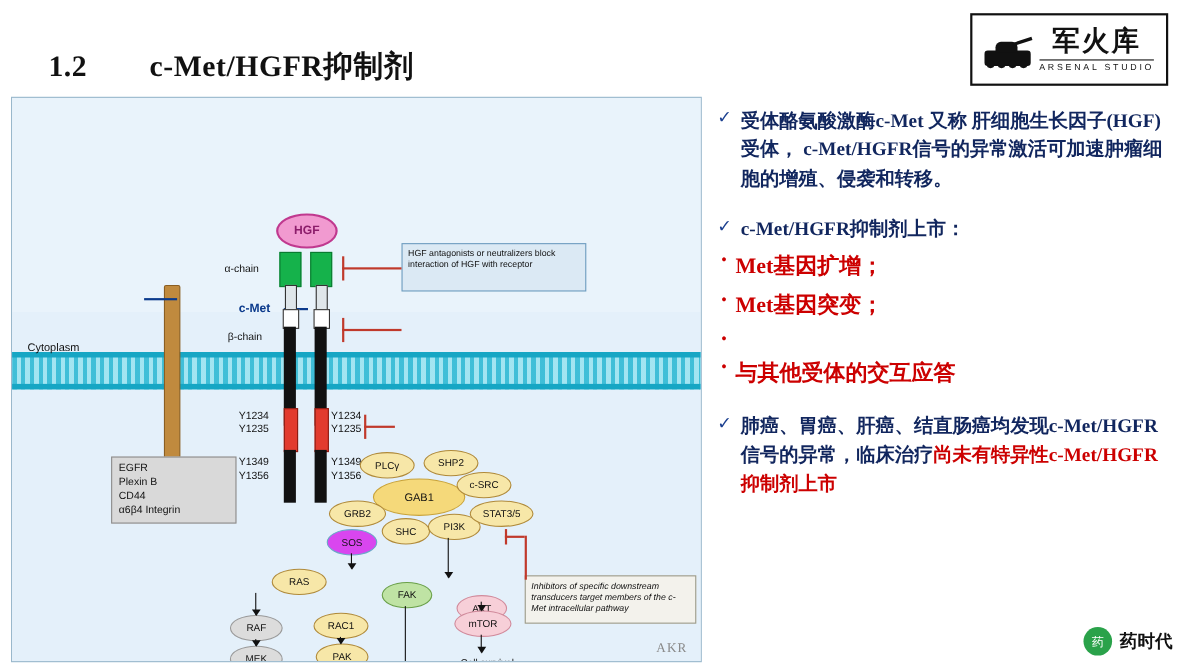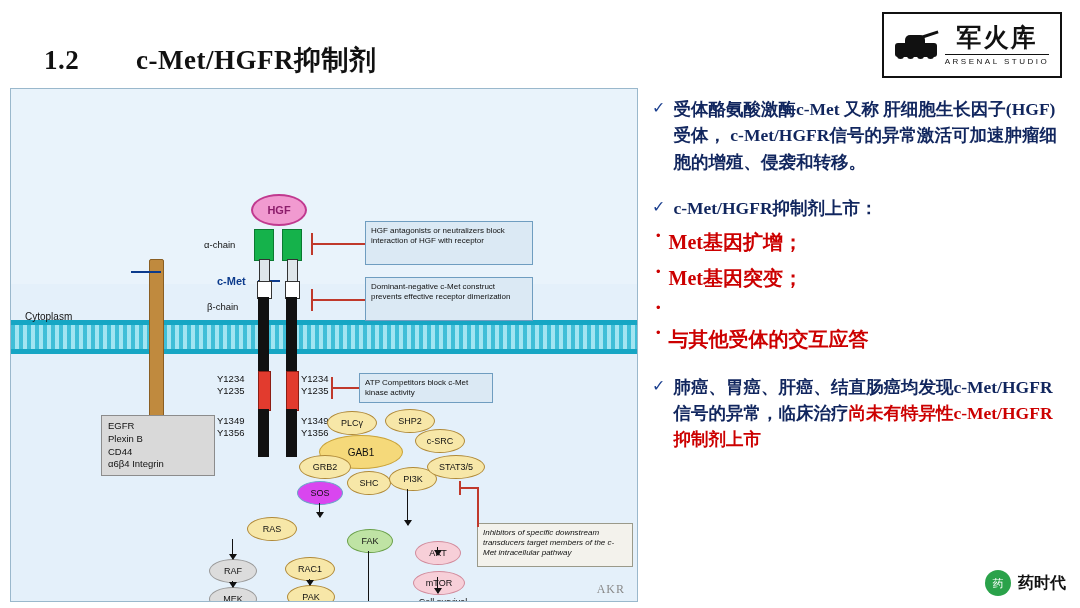--- a/index.html
+++ b/index.html
@@ -15,21 +15,21 @@
     font-size:27px;font-weight:bold;color:#111;
     letter-spacing:0.5px;white-space:nowrap;
   }
   #slide-title .num{display:inline-block;width:92px;}
   
   #logo-box{
     position:absolute;right:18px;top:12px;width:176px;height:62px;
     border:2px solid #111;background:#fff;
     display:flex;align-items:center;justify-content:center;
   }
-  #logo-inner{display:flex;align-items:flex-start;gap:8px;padding:0 6px;}
+  #logo-inner{display:flex;align-items:center;gap:8px;padding:0 6px;}
   #logo-tank{width:42px;height:34px;position:relative;}
   #logo-tank .body{position:absolute;left:0;bottom:2px;width:42px;height:14px;background:#111;border-radius:3px;}
   #logo-tank .turret{position:absolute;left:10px;bottom:14px;width:20px;height:10px;background:#111;border-radius:5px 5px 0 0;}
   #logo-tank .barrel{position:absolute;left:26px;bottom:20px;width:18px;height:3px;background:#111;transform:rotate(-18deg);transform-origin:left center;}
   #logo-tank .wheel{position:absolute;bottom:0;width:7px;height:7px;border-radius:50%;background:#111;}
   #logo-text{display:flex;flex-direction:column;align-items:center;line-height:1;}
   #logo-cn{font-family:"Liberation Serif", serif;font-size:25px;font-weight:bold;color:#111;letter-spacing:2px;}
   #logo-en{font-size:8px;letter-spacing:2.5px;color:#111;margin-top:4px;border-top:1px solid #111;padding-top:3px;}
   
   #diagram{
@@ -165,47 +165,45 @@
   <div class="blkline" style="left:120px;top:182px;width:30px;height:2px;background:#0b3a8c;"></div>
 
   <div class="greybox" style="left:90px;top:326px;width:100px;">
     <div>EGFR</div>
     <div>Plexin B</div>
     <div>CD44</div>
     <div>α6β4 Integrin</div>
   </div>
 
   <div class="callout" style="left:354px;top:132px;width:168px;height:44px;">HGF antagonists or neutralizers block interaction of HGF with receptor</div>
-  <div class="callout" style="left:354px;top:188px;width:168px;height:44px;">Dominant-negative c-Met construct prevents effective receptor dimerization</div>
-  <div class="callout" style="left:348px;top:284px;width:134px;height:30px;">ATP Competitors block c-Met kinase activity</div>
   <div class="callout white" style="left:466px;top:434px;width:156px;height:44px;">Inhibitors of specific downstream transducers target members of the c-Met intracellular pathway</div>
 
   <div class="hline" style="left:300px;top:154px;width:54px;"></div>
   <div class="vtick" style="left:300px;top:144px;height:22px;"></div>
   <div class="hline" style="left:300px;top:210px;width:54px;"></div>
   <div class="vtick" style="left:300px;top:200px;height:22px;"></div>
   <div class="hline" style="left:320px;top:298px;width:28px;"></div>
   <div class="vtick" style="left:320px;top:288px;height:22px;"></div>
   <div class="hline" style="left:448px;top:398px;width:18px;transform:rotate(0deg);"></div>
   <div class="vtick" style="left:466px;top:398px;height:40px;"></div>
   <div class="vtick" style="left:448px;top:392px;height:14px;"></div>
 
-  <div class="node n-bigyellow" style="left:308px;top:346px;width:82px;height:32px;font-size:10px;">GAB1</div>
+  <div class="node n-bigyellow" style="left:328px;top:346px;width:82px;height:32px;font-size:10px;">GAB1</div>
   <div class="node n-yellow" style="left:316px;top:322px;width:48px;height:22px;">PLCγ</div>
   <div class="node n-yellow" style="left:374px;top:320px;width:48px;height:22px;">SHP2</div>
   <div class="node n-yellow" style="left:404px;top:340px;width:48px;height:22px;">c-SRC</div>
   <div class="node n-yellow" style="left:288px;top:366px;width:50px;height:22px;">GRB2</div>
   <div class="node n-yellow" style="left:336px;top:382px;width:42px;height:22px;">SHC</div>
   <div class="node n-yellow" style="left:378px;top:378px;width:46px;height:22px;">PI3K</div>
   <div class="node n-yellow" style="left:416px;top:366px;width:56px;height:22px;">STAT3/5</div>
   <div class="node n-blue" style="left:286px;top:392px;width:44px;height:22px;">SOS</div>
   <div class="node n-yellow" style="left:236px;top:428px;width:48px;height:22px;">RAS</div>
   <div class="node n-green" style="left:336px;top:440px;width:44px;height:22px;">FAK</div>
   <div class="node n-pink" style="left:404px;top:452px;width:44px;height:22px;">AKT</div>
-  <div class="node n-pink" style="left:402px;top:482px;width:50px;height:22px;">mTOR</div>
+  <div class="node n-pink" style="left:402px;top:466px;width:50px;height:22px;">mTOR</div>
   <div class="node n-grey" style="left:198px;top:470px;width:46px;height:22px;">RAF</div>
   <div class="node n-yellow" style="left:274px;top:468px;width:48px;height:22px;">RAC1</div>
   <div class="node n-grey" style="left:198px;top:498px;width:46px;height:22px;">MEK</div>
   <div class="node n-yellow" style="left:276px;top:496px;width:46px;height:22px;">PAK</div>
 
   <div class="arrow" style="left:221px;top:450px;height:20px;">
       <div class="shaft" style="height:20px"></div>
       <div class="head"></div>
     </div>
   <div class="arrow" style="left:221px;top:492px;height:6px;">

